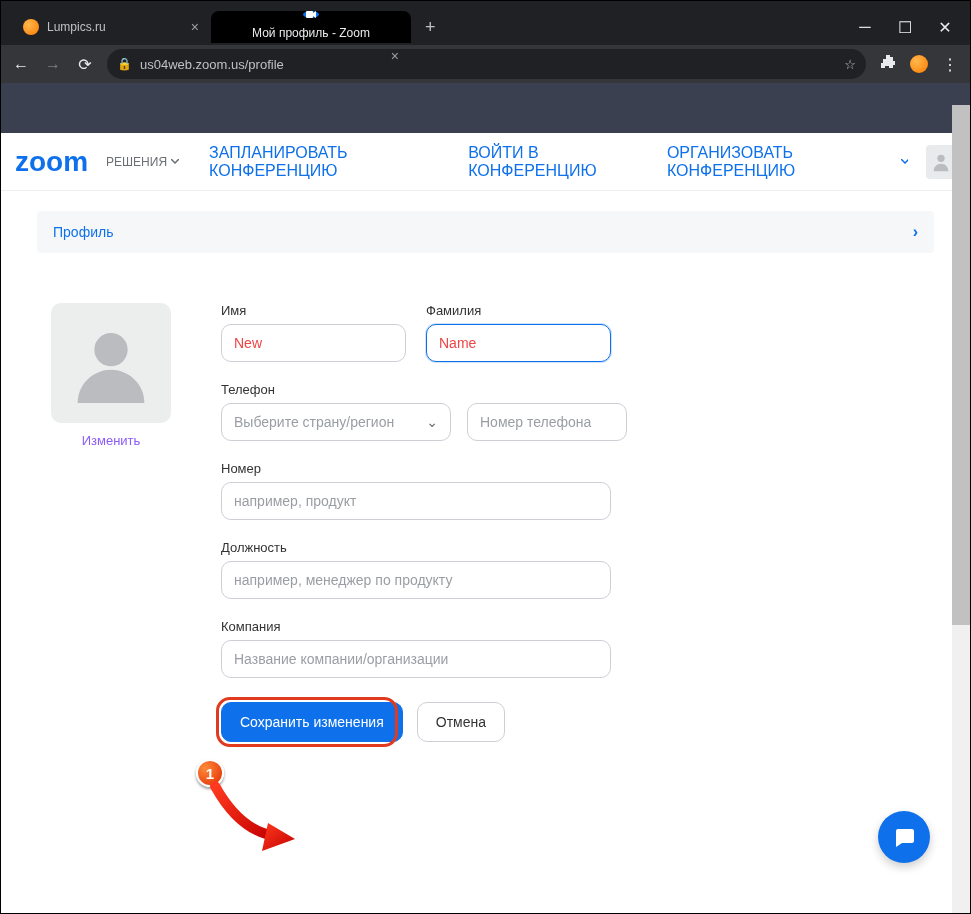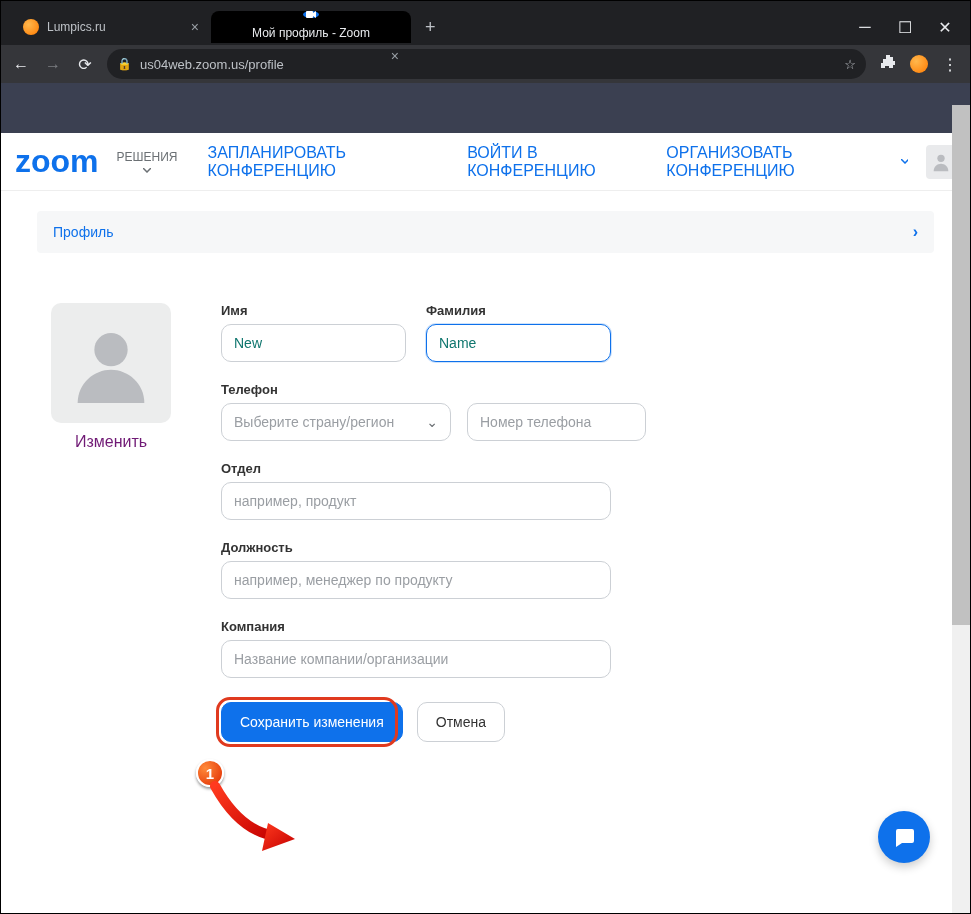--- a/index.html
+++ b/index.html
@@ -17,37 +17,37 @@
   .winbtn { width:14px; text-align:center; }
   .addrrow { background:#35363a; height:38px; display:flex; align-items:center; padding:0 10px; gap:12px;}
   .navicon { color:#e8eaed; width:20px; text-align:center;}
   .navicon.dim { color:#7c7f83;}
   .omnibox { flex:1; background:#202124; border-radius:18px; height:30px; display:flex; align-items:center; padding:0 10px; gap:8px; color:#bdc1c6; font-size:13px;}
   .lock { color:#bdc1c6; font-size:12px;}
   .star { margin-left:auto;}
   .ext-orange { width:18px; height:18px; border-radius:50%; background: radial-gradient(circle at 35% 35%, #ffb84d, #ff7a00);}
   .banner { background:#3b4051; height:50px;}
   .zoomnav { background:#fff; height:58px; display:flex; align-items:center; padding:0 14px; gap:18px; border-bottom:1px solid #eee;}
-  .logo { color:#0e71eb; font-weight:800; font-size:32px; letter-spacing:0; font-family: Arial, sans-serif;}
-  .solmenu { color:#6b7074; font-size:12px; display:flex; align-items:center; gap:4px;flex-direction:column;}
+  .logo { color:#0e71eb; font-weight:800; font-size:28px; letter-spacing:0; font-family: Arial, sans-serif;}
+  .solmenu { color:#6b7074; font-size:12px; display:flex; align-items:center; gap:4px;}
   .navlink { color:#0e71eb; font-size:16px; text-transform:uppercase; font-weight:500;}
   .navlink.drop {display:flex; align-items:center; gap:4px;}
   .avatarbox { margin-left:auto; width:34px; height:34px; background:#e9eaec; border-radius:4px; display:flex; align-items:center; justify-content:center;}
   .section { padding: 20px 36px 10px 36px;}
   .crumb { background:#f6f7f8; border-radius:4px; padding:12px 16px; display:flex; align-items:center; color:#0e71eb; font-size:14px;}
   .crumb .chev { margin-left:auto; color:#0e71eb; font-size:16px; font-weight:bold;}
   .content { display:flex; padding: 40px 36px 20px 50px; gap:50px;}
   .avatarcol { display:flex; flex-direction:column; align-items:center; gap:10px;}
   .avatarimg { width:120px; height:120px; background:#eceded; border-radius:10px; display:flex; align-items:center; justify-content:center;}
-  .avatarlink { color:#701a75; font-size:16px;text-align:right;}
+  .avatarlink { color:#8b5cf6; font-size:13px;text-align:right;}
   .form { flex:1; display:flex; flex-direction:column; gap:20px;}
   .row2 { display:flex; gap:20px;}
   .fld { display:flex; flex-direction:column; gap:6px;}
-  .lbl { font-size:13px; color:#333; font-weight:700;}
-  .inp, .sel { height:38px; border:1px solid #ccd0d5; border-radius:10px; padding:0 12px; font-size:14px; color:#0f766e; background:#fff; outline:none; font-family:inherit;}
+  .lbl { font-size:13px; color:#333; font-weight:400;}
+  .inp, .sel { height:38px; border:1px solid #ccd0d5; border-radius:10px; padding:0 12px; font-size:14px; color:#ef4444; background:#fff; outline:none; font-family:inherit;}
   .inp::placeholder { color:#9a9ea3;}
   .sel { color:#9a9ea3; display:flex; align-items:center; position:relative;}
   .sel .caret { position:absolute; right:12px; color:#6b7074;}
   .focused { border:1px solid #0e71eb; box-shadow:0 0 0 1px #0e71eb33;}
   .lg { width:390px;}
   .md { width:185px;}
   .phrow { display:flex; gap:16px;}
   .btnrow { display:flex; gap:14px; margin-top:4px; position:relative;}
   .btn { height:40px; border-radius:10px; padding:0 18px; font-size:14px; border:1px solid #ccd0d5; background:#fff; color:#333; display:flex; align-items:center;}
   .btn.primary { background:#0e71eb; color:#fff; border:1px solid #0e71eb; font-weight:500;}
@@ -161,26 +161,26 @@
       </div>
     </div>
 
     <div class="fld">
       <span class="lbl">Телефон</span>
       <div class="phrow">
         <div class="sel" style="width:230px">
           <span>Выберите страну/регион</span>
           <span class="caret">⌄</span>
         </div>
-        <input class="inp" style="width: 179px; border-radius: 10px;" placeholder="Номер телефона">
+        <input class="inp" style="width: 160px; border-radius: 10px;" placeholder="Номер телефона">
       </div>
     </div>
 
     <div class="fld">
-      <span class="lbl">Отдел</span>
+      <span class="lbl">Номер</span>
       <input class="inp lg" placeholder="например, продукт" style="">
     </div>
 
     <div class="fld">
       <span class="lbl">Должность</span>
       <input class="inp lg" placeholder="например, менеджер по продукту" style="">
     </div>
 
     <div class="fld">
       <span class="lbl">Компания</span>

